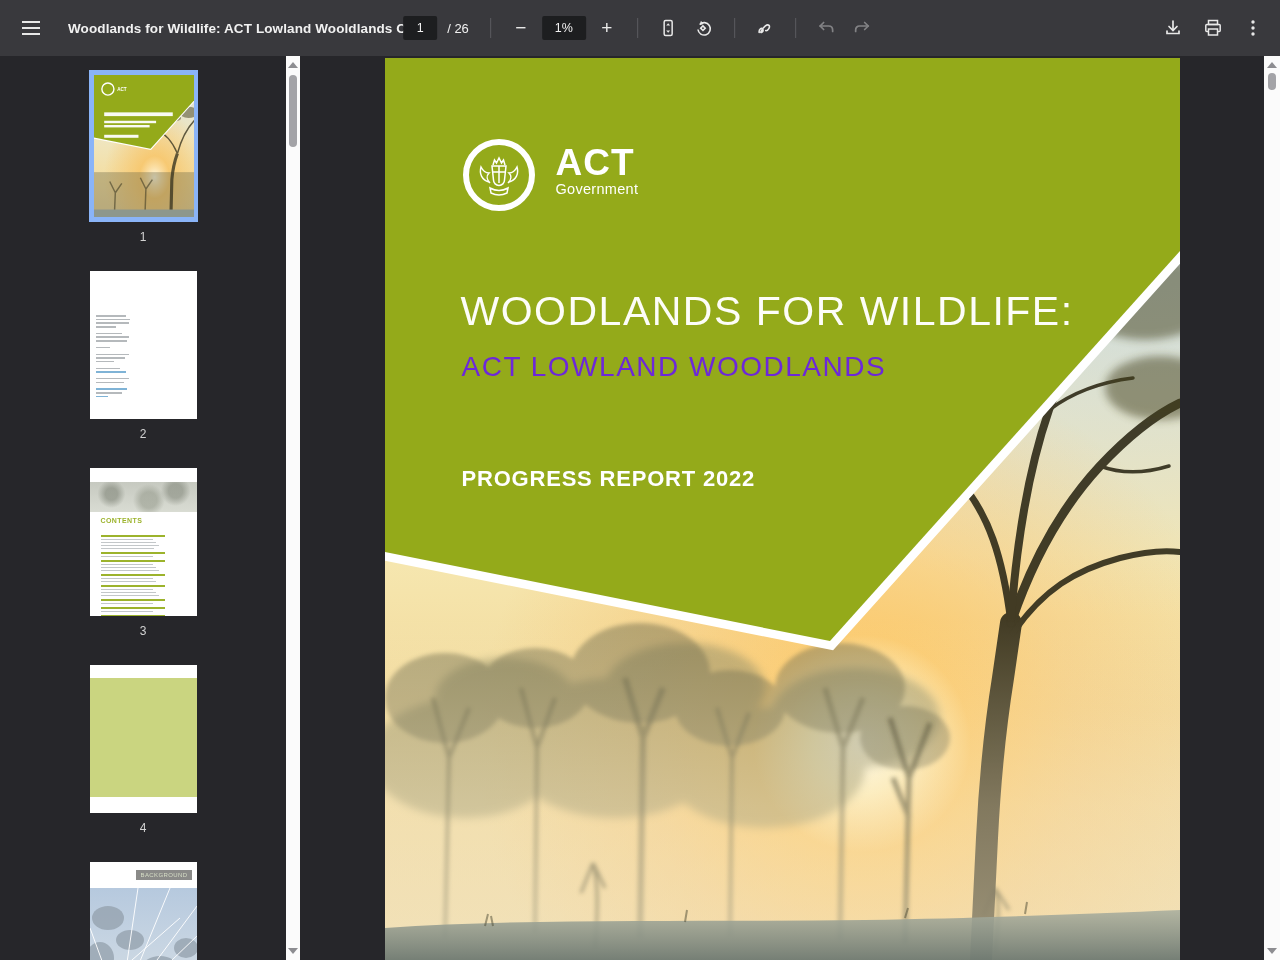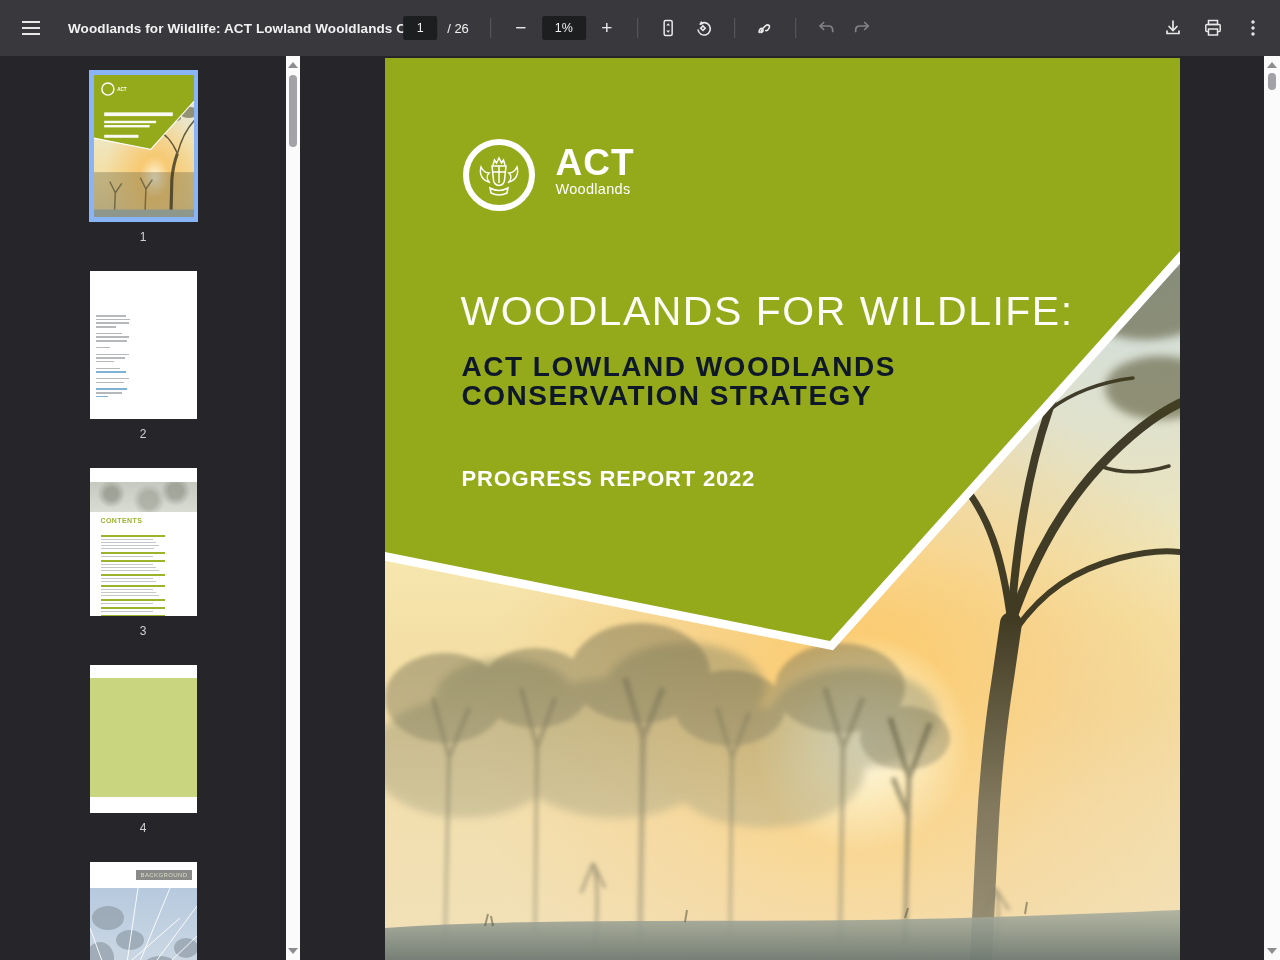--- a/index.html
+++ b/index.html
@@ -63,22 +63,22 @@
   .cover-green { position:absolute; inset:0; width:100%; height:100%; }
 
   .cover-logo { position:absolute; left:77px; top:80px; display:flex; }
   .crest-circle { width:74px; height:74px; }
   .logo-text { margin-left:20px; color:#fff; }
   .logo-act { font-size:37px; font-weight:700; letter-spacing:1px; line-height:40px; margin-top:5px; }
   .logo-gov { font-size:14.5px; font-weight:400; letter-spacing:.3px; margin-top:-2px; }
 
   .cover-title { position:absolute; left:76px; top:230px; color:#fdfdf8; font-size:41px;
                  font-weight:300; letter-spacing:1.5px; white-space:nowrap; }
-  .cover-subtitle { position:absolute; left:77px; top:294px; color:#0f172a; font-size:28px;
-                    font-weight:700; letter-spacing:1.5px; line-height:29px; }
+  .cover-subtitle { position:absolute; left:77px; top:294px; color:#6d28d9; font-size:28px;
+                    font-weight:400; letter-spacing:1.5px; line-height:29px; }
   .cover-report { position:absolute; left:77px; top:408px; color:#ffffff; font-size:22px;
                   font-weight:700; letter-spacing:.8px; }
 
   
   .t2-lines { position:absolute; left:6px; top:44px; width:40px; }
   .t3-banner { position:absolute; left:0; top:14px; width:100%; height:30px;
     background:
       radial-gradient(circle at 20% 40%, rgba(120,125,112,.55) 0 6px, rgba(120,125,112,0) 14px),
       radial-gradient(circle at 55% 60%, rgba(140,145,130,.5) 0 8px, rgba(140,145,130,0) 16px),
       radial-gradient(circle at 80% 30%, rgba(120,125,112,.5) 0 7px, rgba(120,125,112,0) 15px),
@@ -431,28 +431,27 @@
             <path d="M30 28 h14 l-1.5 14 a5.5 5.5 0 0 1 -11 0 Z"></path>
             <path d="M37 28 V45 M30.5 34 H43.5"></path>
             <path d="M31 27 l1.5 -5 2 3 2.5 -5 2.5 5 2 -3 1.5 5"></path>
             <path d="M28 50 Q37 55 46 50 l-1 5 Q37 59 29 55 Z"></path>
             <path d="M27 44 C20 42 17 36 19 29 C21 33 24 35 27 35 C24 38 25 42 28 45 Z"></path>
             <path d="M47 44 C54 42 57 36 55 29 C53 33 50 35 47 35 C50 38 49 42 46 45 Z"></path>
           </g>
         </svg>
         <div class="logo-text">
           <div class="logo-act">ACT</div>
-          <div class="logo-gov">Woodlands</div>
+          <div class="logo-gov">Government</div>
         </div>
       </div>
 
       <h1 class="cover-title">WOODLANDS FOR WILDLIFE:</h1>
       <div class="cover-subtitle">
         <div>ACT LOWLAND WOODLANDS</div>
-        <div>CONSERVATION STRATEGY</div>
       </div>
       <div class="cover-report">PROGRESS REPORT 2022</div>
     </div>
   </main>
 
   <div class="scrollbar sb-main">
     <div class="arrow up"></div>
     <div class="sb-thumb" style="top:17px; height:17px; left:4px; right:4px;"></div>
     <div class="arrow down"></div>
   </div>

